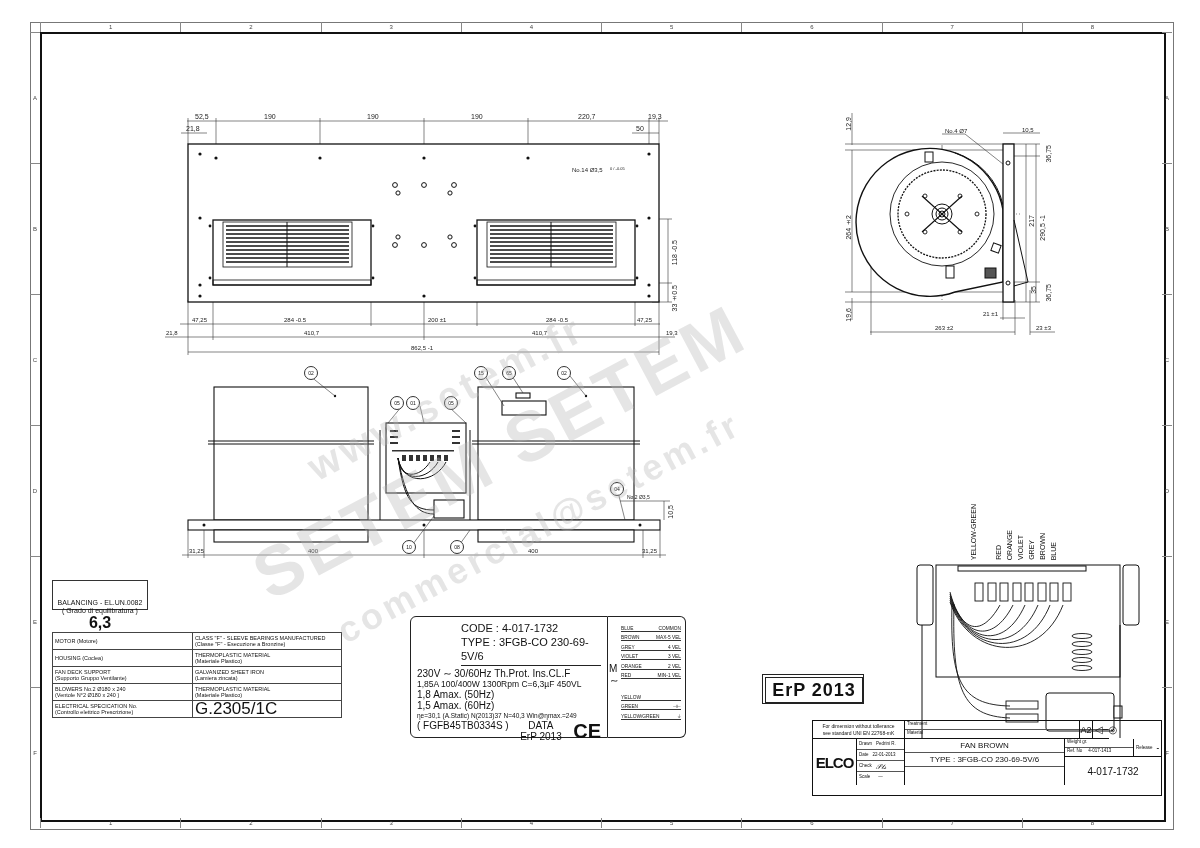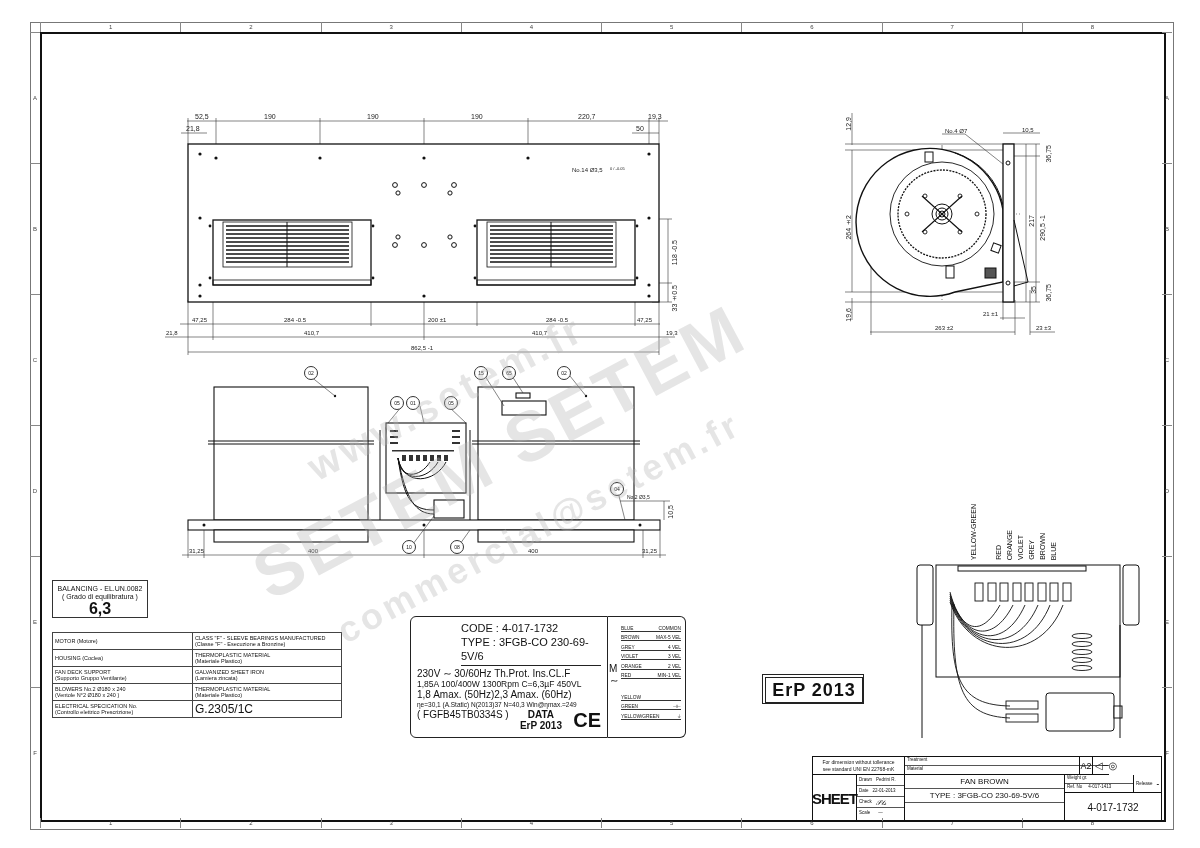--- a/index.html
+++ b/index.html
@@ -7,36 +7,36 @@
   .abs{position:absolute;}
   .frame-outer{left:30px;top:22px;width:1142px;height:806px;border:1px solid #777;}
   .frame-inner{left:40px;top:32px;width:1122px;height:786px;border:2px solid #111;}
   .zone-row{position:absolute;display:flex;height:10px;}
   .zone-cell{flex:1;border-left:1px solid #888;font-size:6px;text-align:center;line-height:10px;color:#444;}
   .zone-col{position:absolute;display:flex;flex-direction:column;width:10px;}
   .zone-rcell{flex:1;border-top:1px solid #888;font-size:6px;display:flex;align-items:center;justify-content:center;color:#444;}
   .dim{font-size:7px;color:#222;white-space:nowrap;}
   .small{font-size:6px;}
   svg{position:absolute;overflow:visible;}
-  .bal-box{left:52px;top:580px;width:96px;height:38px;border:1px solid #333;text-align:center;font-size:7px;line-height:8px;padding-top:4px;box-sizing:border-box;}
+  .bal-box{left:52px;top:580px;width:96px;height:30px;border:1px solid #333;text-align:center;font-size:7px;line-height:8px;padding-top:18px;box-sizing:border-box;}
   .bal-val{font-size:16px;font-weight:bold;line-height:16px;}
   .spec{left:52px;top:632px;width:290px;border-collapse:collapse;font-size:5.5px;}
   .spec td{border:1px solid #444;padding:1px 2px;height:14px;vertical-align:middle;line-height:6px;}
   .spec td.l{width:135px;}
-  .spec .big{font-size:12px;}
+  .spec .big{font-size:17px;}
   .label-box{left:410px;top:616px;width:198px;height:122px;border:1.5px solid #222;border-radius:6px 0 0 6px;padding:4px 6px;box-sizing:border-box;}
   .label-box .code{font-size:11px;line-height:14px;margin-left:44px;}
   .label-box .l1{font-size:10px;line-height:11px;}
   .label-box .l2{font-size:8.5px;line-height:10px;}
   .label-box .l3{font-size:6.5px;line-height:9px;}
   .wire-box{left:608px;top:616px;width:78px;height:122px;border:1.5px solid #222;border-left:none;border-radius:0 6px 6px 0;box-sizing:border-box;}
   .wire-row{display:flex;justify-content:space-between;font-size:4.8px;border-bottom:0.8px solid #333;margin-left:13px;margin-right:4px;height:8.5px;align-items:flex-end;}
   .erp-box{left:762px;top:674px;width:102px;height:30px;border:1.5px solid #222;padding:2px;box-sizing:border-box;}
   .erp-inner{width:100%;height:100%;border:1px solid #222;font-size:18px;font-weight:bold;display:flex;align-items:center;justify-content:center;letter-spacing:1px;}
-  .tb{left:812px;top:756px;width:350px;height:66px;border:1.5px solid #111;box-sizing:border-box;font-size:5px;}
+  .tb{left:812px;top:720px;width:350px;height:76px;border:1.5px solid #111;box-sizing:border-box;font-size:5px;}
   .tb div{box-sizing:border-box;}
   .wm{font-weight:bold;color:rgba(180,180,180,0.35);white-space:nowrap;transform-origin:left top;letter-spacing:4px;}
   .vert{writing-mode:vertical-rl;transform:rotate(180deg);font-size:7px;}
   .bubble{width:12px;height:12px;border:1px solid #333;border-radius:50%;font-size:5px;display:flex;align-items:center;justify-content:center;background:#fff;}
 </style>
 </head>
 <body>
 
 <div class="abs frame-outer"></div>
 <div class="abs frame-inner"></div>
@@ -485,28 +485,28 @@
         </td>
   </tr>
 </tbody>
   </table>
 
 <div class="abs label-box">
   <div class="code">CODE : 4-017-1732</div>
   <div class="code" style="border-bottom:1px solid #222;padding-bottom:2px;margin-bottom:2px;">TYPE : 3FGB-CO 230-69-5V/6</div>
   <div class="l1">230V ∼   30/60Hz   Th.Prot.   Ins.CL.F</div>
   <div class="l2">1,85A   100/400W   1300Rpm   C=6,3µF 450VL</div>
-  <div class="l1" style="display:flex;justify-content:flex-start;">
+  <div class="l1" style="display:flex;justify-content:flex-end;flex-direction:column;">
     <span>1,8 Amax. (50Hz)</span>
-    <span>2,3 Amax. (60Hz)</span>
+    <span>1,5 Amax. (60Hz)</span>
   </div>
   <div class="l3">ηe=30,1  (A.Static)  N(2013)37  N=40,3  Win@ηmax.=249</div>
   <div style="display:flex;justify-content:space-between;align-items:flex-start;">
     <span class="l1">( FGFB45TB0334S )</span>
-    <span style="text-align:center;font-size:10px;line-height:11px;font-weight:bold;">
+    <span style="text-align:center;font-size:10px;line-height:11px;">
       <div>DATA</div>
       <div>ErP 2013</div>
     </span>
     <span style="font-size:20px;font-weight:bold;line-height:22px;">CE</span>
   </div>
 </div>
 <div class="abs wire-box">
   <div class="abs" style="left:1px;top:46px;font-size:10px;">M</div>
   <div class="abs" style="left:2px;top:58px;font-size:10px;">∼</div>
   <div style="padding-top:5px;">
@@ -556,21 +556,21 @@
 
 <div class="abs tb">
   <div class="abs" style="left:0;top:0;width:92px;height:18px;border-right:1px solid #111;border-bottom:1px solid #111;text-align:center;font-size:5px;line-height:7px;padding-top:2px;">
     <div>For dimension without tollerance</div>
     <div>see standard UNI EN 22768-mK</div>
   </div>
   <div class="abs" style="left:92px;top:0;width:204px;height:9px;border-bottom:0.6px solid #555;font-size:4.5px;padding-left:2px;">Treatment</div>
   <div class="abs" style="left:92px;top:9px;width:204px;height:9px;border-bottom:1px solid #111;font-size:4.5px;padding-left:2px;">Material</div>
   <div class="abs" style="left:266px;top:0;width:14px;height:18px;border-left:1px solid #111;border-right:1px solid #111;font-size:9px;line-height:18px;text-align:center;">A2</div>
   <div class="abs" style="left:282px;top:2px;width:48px;height:14px;font-size:10px;line-height:14px;">◁−◎</div>
-  <div class="abs" style="left:0;top:18px;width:44px;height:46px;border-right:1px solid #111;display:flex;align-items:center;justify-content:center;font-size:15px;font-weight:bold;letter-spacing:-1px;">SHEET</div>
+  <div class="abs" style="left:0;top:18px;width:44px;height:46px;border-right:1px solid #111;display:flex;align-items:center;justify-content:center;font-size:15px;font-weight:bold;letter-spacing:-1px;">ELCO</div>
   <div class="abs" style="left:44px;top:18px;width:48px;height:46px;border-right:1px solid #111;font-size:4.5px;">
     <div style="height:11px;border-bottom:0.6px solid #555;padding:2px;display:flex;gap:4px;">
         <span>Drawn</span>
         <span>Pedrini R.</span>
       </div>
     <div style="height:11px;border-bottom:0.6px solid #555;padding:2px;display:flex;gap:4px;">
         <span>Date</span>
         <span>22-01-2013</span>
       </div>
     <div style="height:11px;border-bottom:0.6px solid #555;padding:2px;display:flex;gap:4px;">

